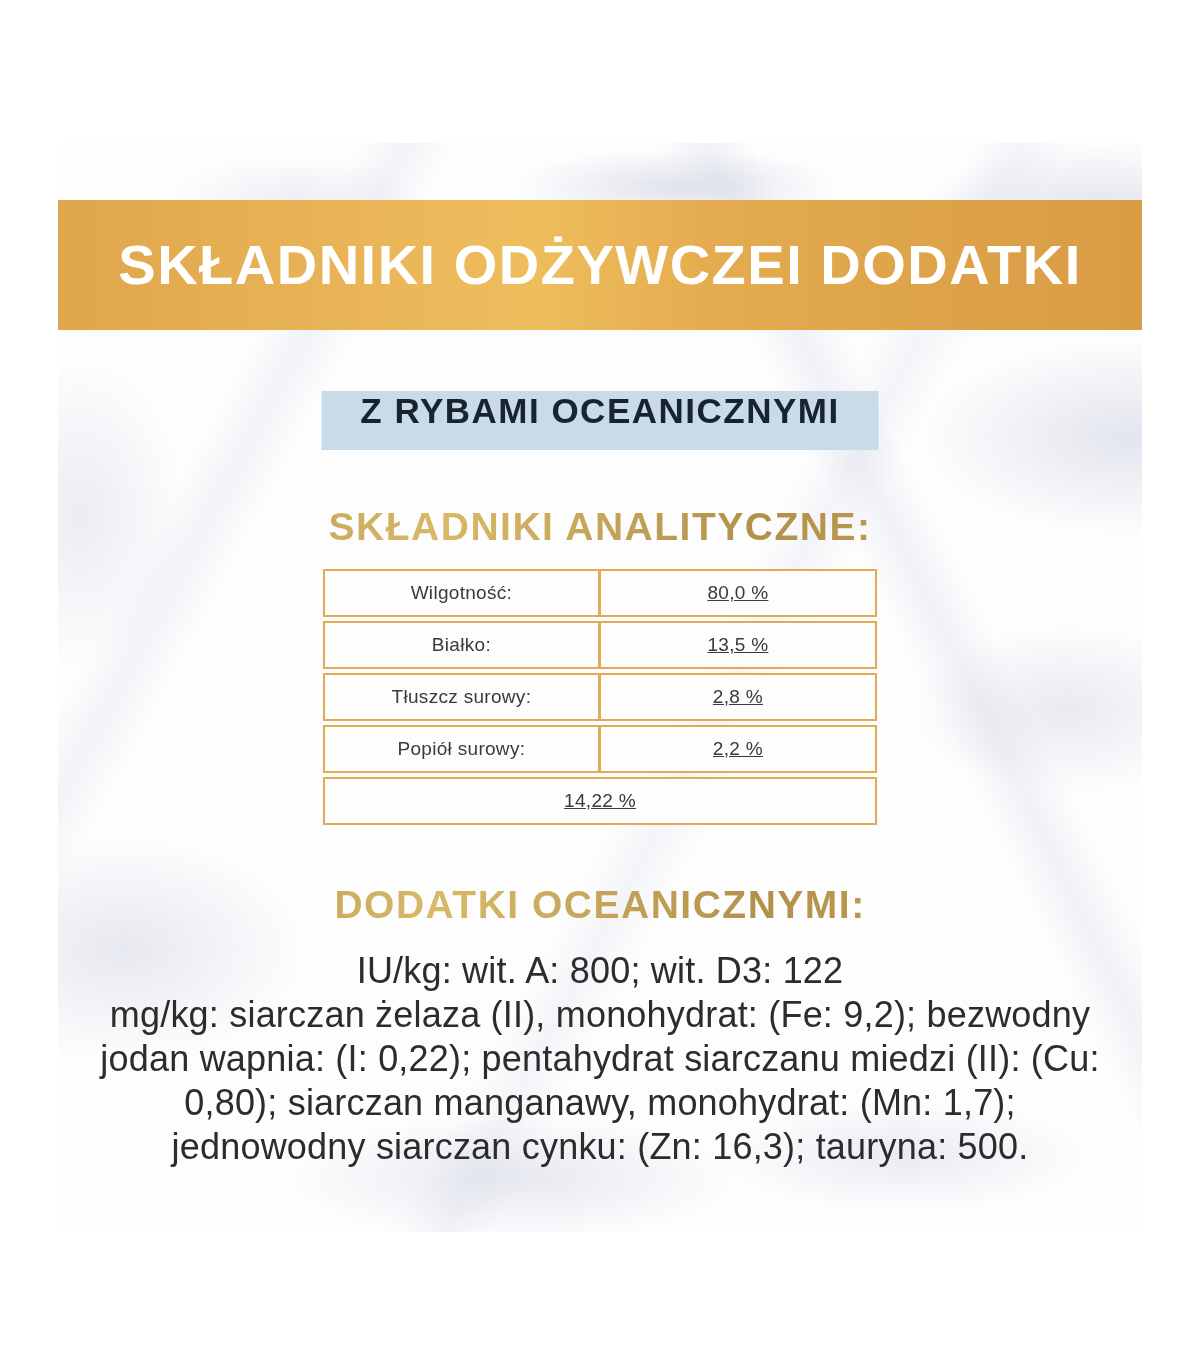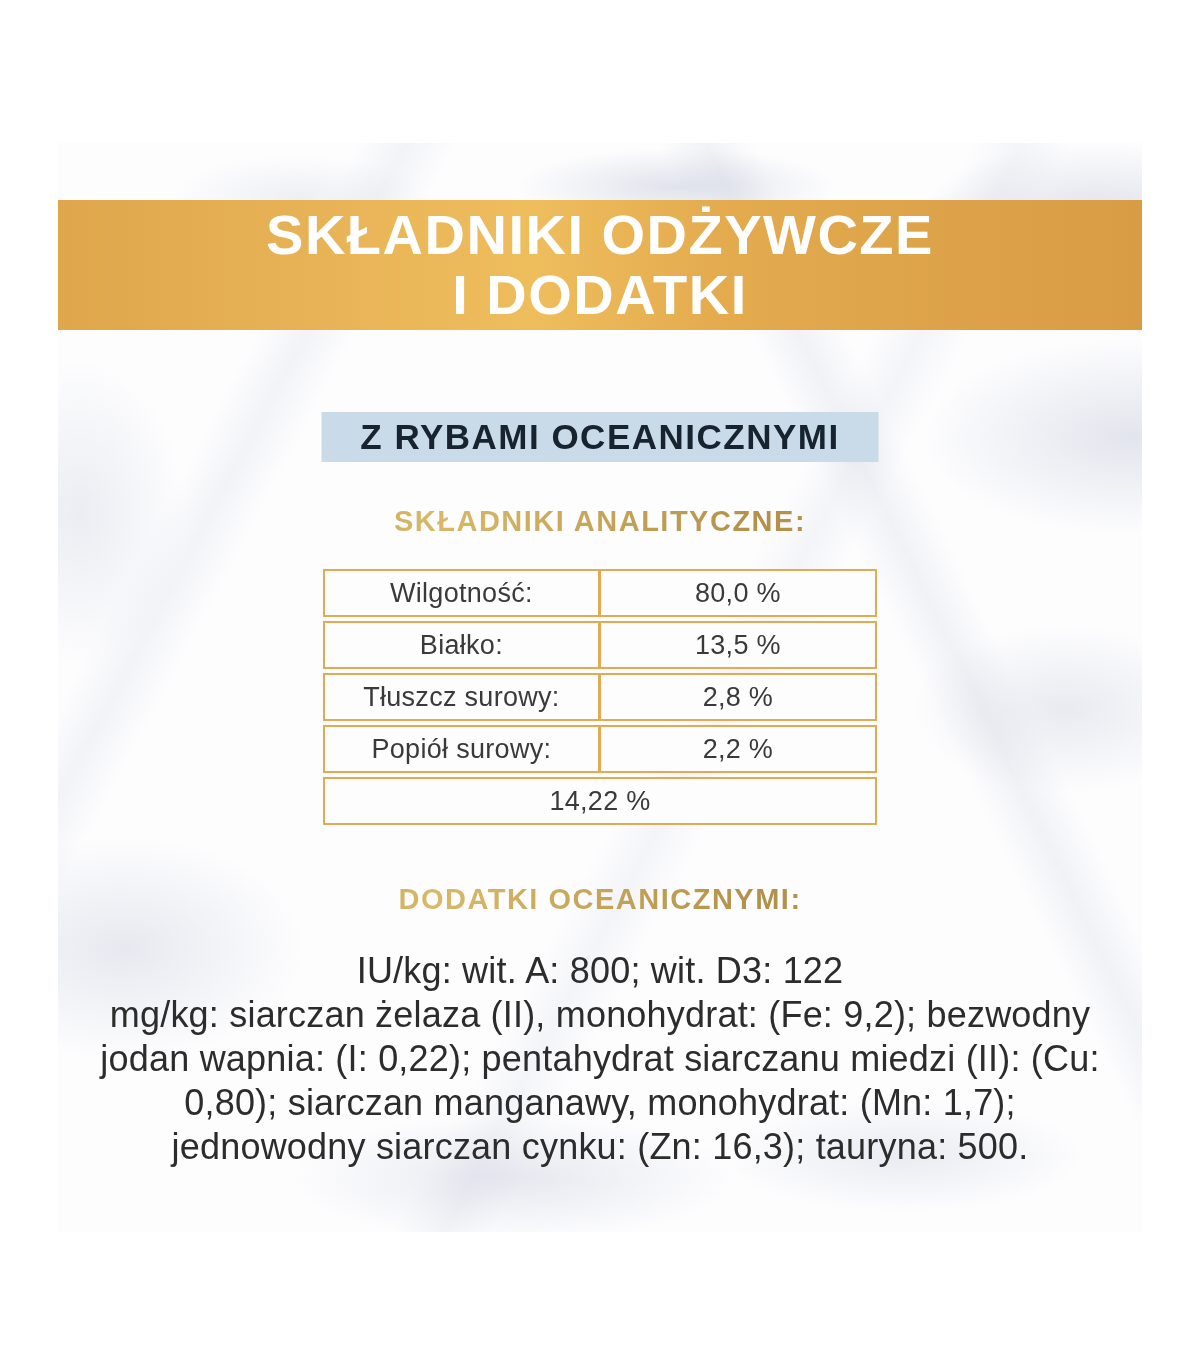--- a/index.html
+++ b/index.html
@@ -31,56 +31,56 @@
                       transparent 55%, rgba(178,184,206,.12) 58%, transparent 61%),
       linear-gradient(64deg, transparent 70%, rgba(178,184,206,.16) 73%, transparent 76%);
   }
 
   
   .banner{
     position:absolute;
     left:0; top:57px;
     width:1084px; height:130px;
     background:linear-gradient(90deg,#dfa64c 0%,#e9b558 28%,#eebd5c 44%,#e3aa4e 62%,#d89c45 100%);
-    display:flex; flex-direction:column;
+    display:flex; 
     align-items:center; justify-content:center;
     text-align:center;
   }
   .banner-line{
     color:#ffffff;
     font-size:56px;
     font-weight:700;
     letter-spacing:1.5px;
     line-height:60px;
     white-space:nowrap;
   }
 
   
   .badge{
     position:absolute;
     left:50%; transform:translateX(-50%);
-    top:269px;
-    width:557px; height:50px;
+    top:248px;
+    width:557px; height:59px;
     background:#c9dbe9;
-    display:flex; align-items:center; justify-content:center;
+    display:flex; align-items:flex-start; justify-content:center;
   }
   .badge-label{
     color:#17232f;
     font-size:35px;
     font-weight:700;
     letter-spacing:1.5px;
     white-space:nowrap;
   }
 
   
   .gold-heading{
     position:absolute;
     left:0; width:1084px;
     text-align:center;
-    font-size:29px;
+    font-size:39px;
     font-weight:700;
     letter-spacing:1.5px;
     color:#b28f44;
     white-space:nowrap;
   }
   @supports ((-webkit-background-clip:text) or (background-clip:text)){
     .gold-heading{
       background:linear-gradient(100deg,#a8873e 0%,#d8b968 35%,#b2904a 65%,#d3ae5c 100%);
       -webkit-background-clip:text;
       background-clip:text;
@@ -101,27 +101,27 @@
     box-sizing:border-box;
     height:48px;
     margin-bottom:4px;
     border:2px solid #e2aa52;
     background:#fdfdfd;
     display:flex;
   }
   .trow:last-child{ margin-bottom:0; }
   .tcell{
     display:flex; align-items:center; justify-content:center;
-    font-size:27px;
+    font-size:19px;
     color:#3a3a3a;
     letter-spacing:0.3px;
     white-space:nowrap;
   }
   .tlabel{ width:49.6%; border-right:3px solid #e2aa52; }
-  .tvalue{ flex:1; }
+  .tvalue{ flex:1;text-decoration:underline; }
 
   
   .para{
     position:absolute;
     left:0; top:806px;
     width:1084px;
     text-align:center;
   }
   .pline{
     font-size:36px;

